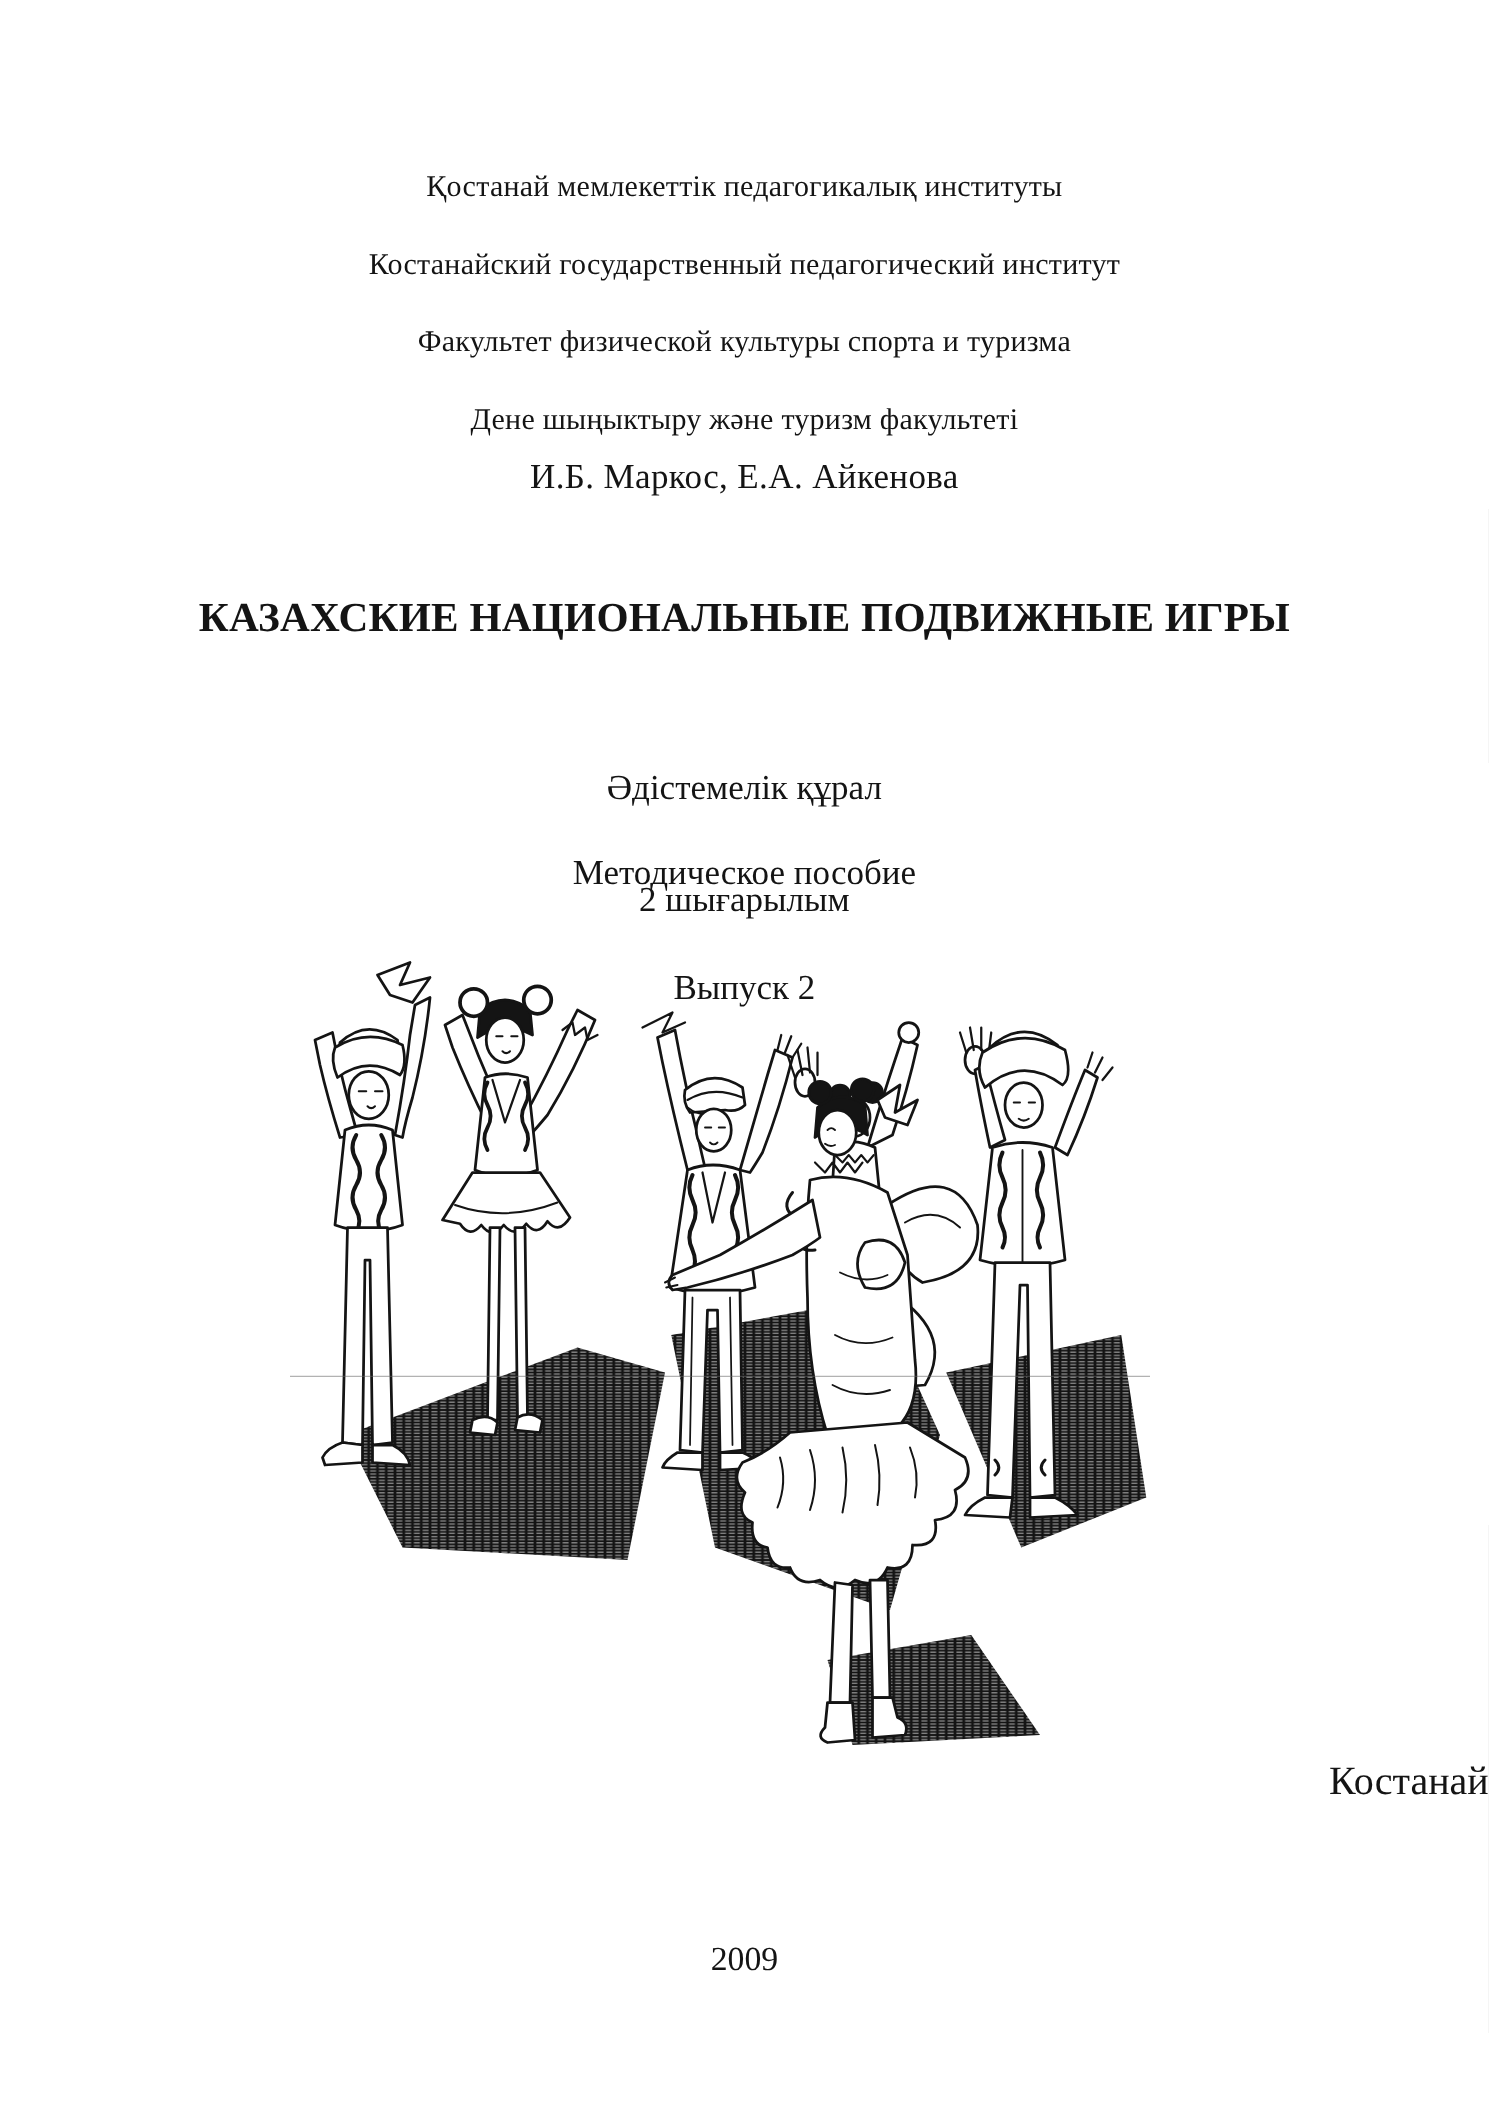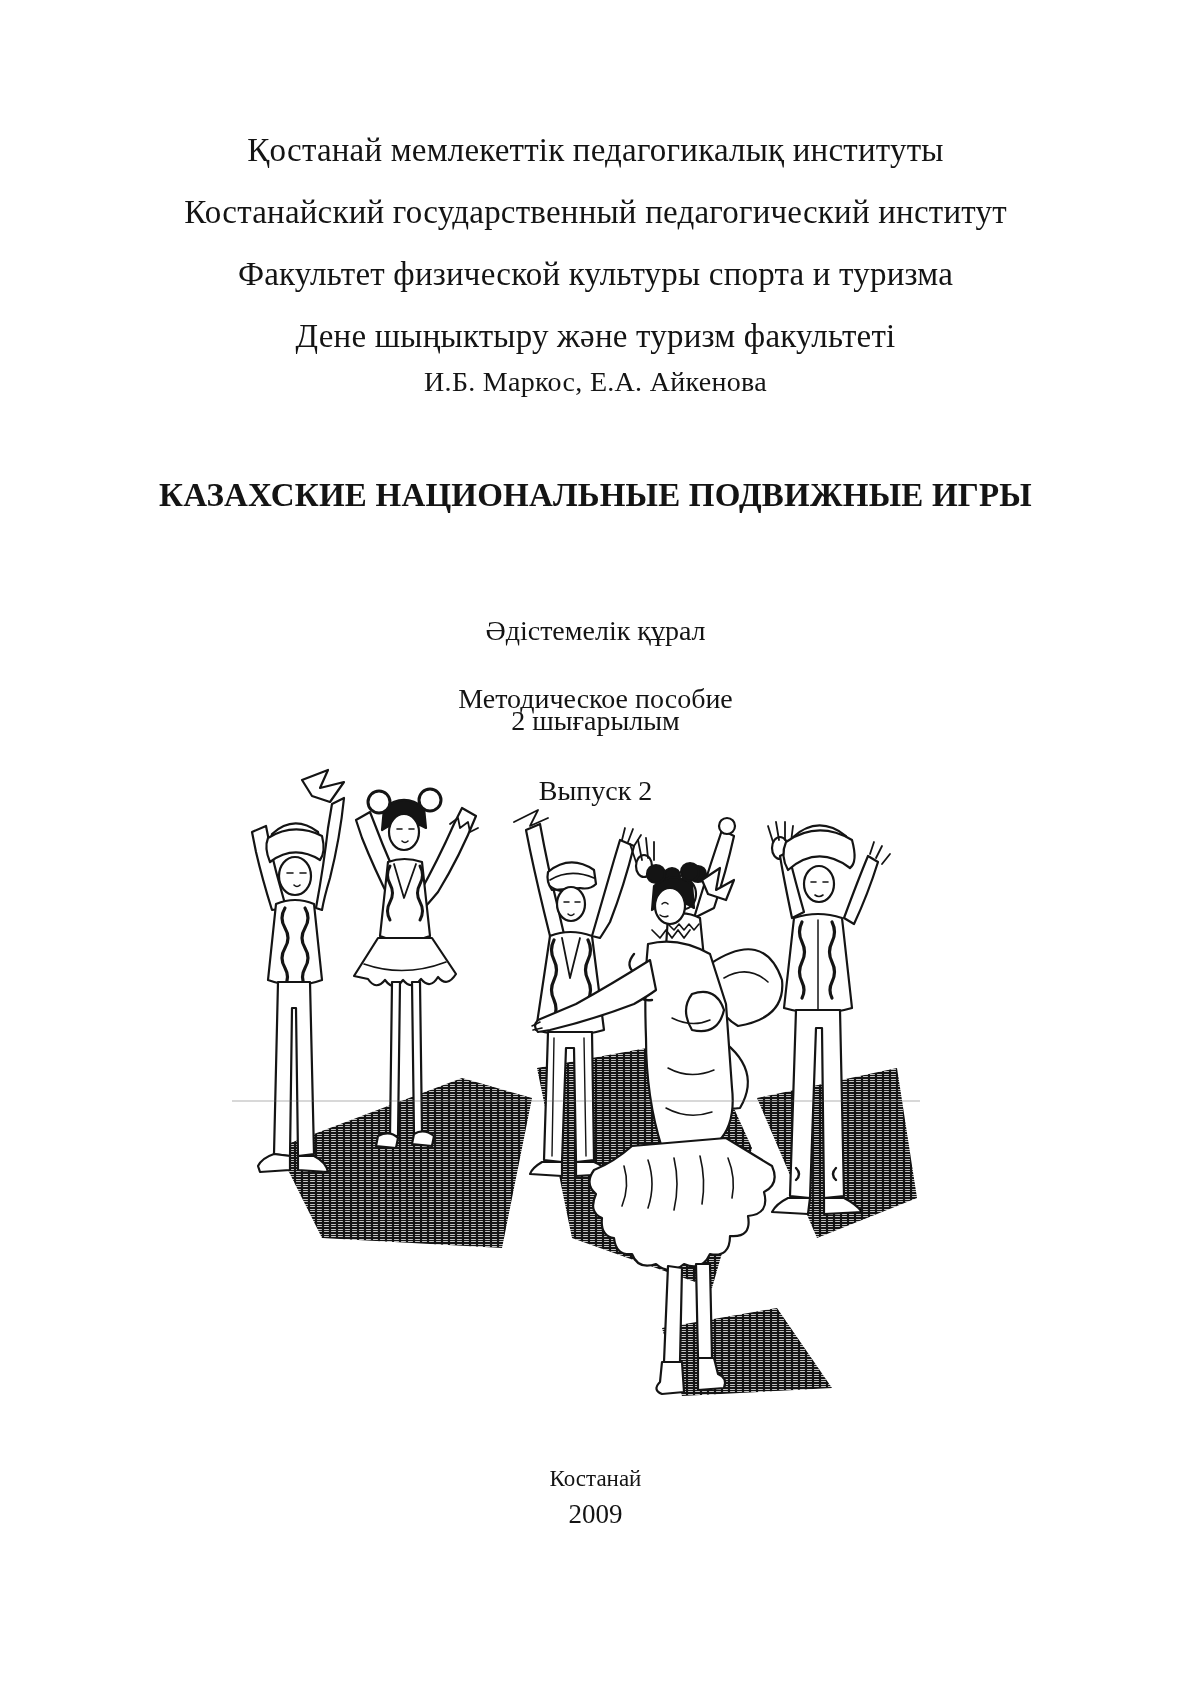--- a/index.html
+++ b/index.html
@@ -6,28 +6,28 @@
   .page{
     position:relative;
     width:1191px;height:1684px;
     margin:0 auto;
     background:#ffffff;
     font-family:"Liberation Serif","DejaVu Serif",serif;
     color:#141414;
     overflow:hidden;
   }
   .center-text{position:absolute;left:0;width:100%;text-align:center;white-space:pre-line;}
-  .header-block{top:104px;font-size:33px;line-height:31px;letter-spacing:.2px;}
+  .header-block{top:104px;font-size:24px;line-height:31px;letter-spacing:.2px;}
   .header-block div{height:31px;}
   .authors-line{top:366px;font-size:28px;font-weight:normal;letter-spacing:.3px;}
   .title-block{top:434px;font-size:33px;font-weight:bold;line-height:41px;letter-spacing:.2px;}
   .subtitle-block{top:580px;font-size:28px;line-height:34px;}
   .edition-block{top:668px;font-size:28px;line-height:35px;}
-  .footer-city{top:1466px;font-size:23px;}
-  .footer-year{top:1499px;font-size:27px;}
+  .footer-city{top:1406px;font-size:32px;text-align:right;}
+  .footer-year{top:1552px;font-size:27px;}
   .illustration{position:absolute;left:232px;top:768px;width:688px;height:632px;}
   .illustration svg{display:block;width:100%;height:100%;}
 </style>
 </head>
 <body>
 
 <div class="page">
 
   <div class="center-text header-block">
     <div>Қостанай мемлекеттік педагогикалық институты</div>

